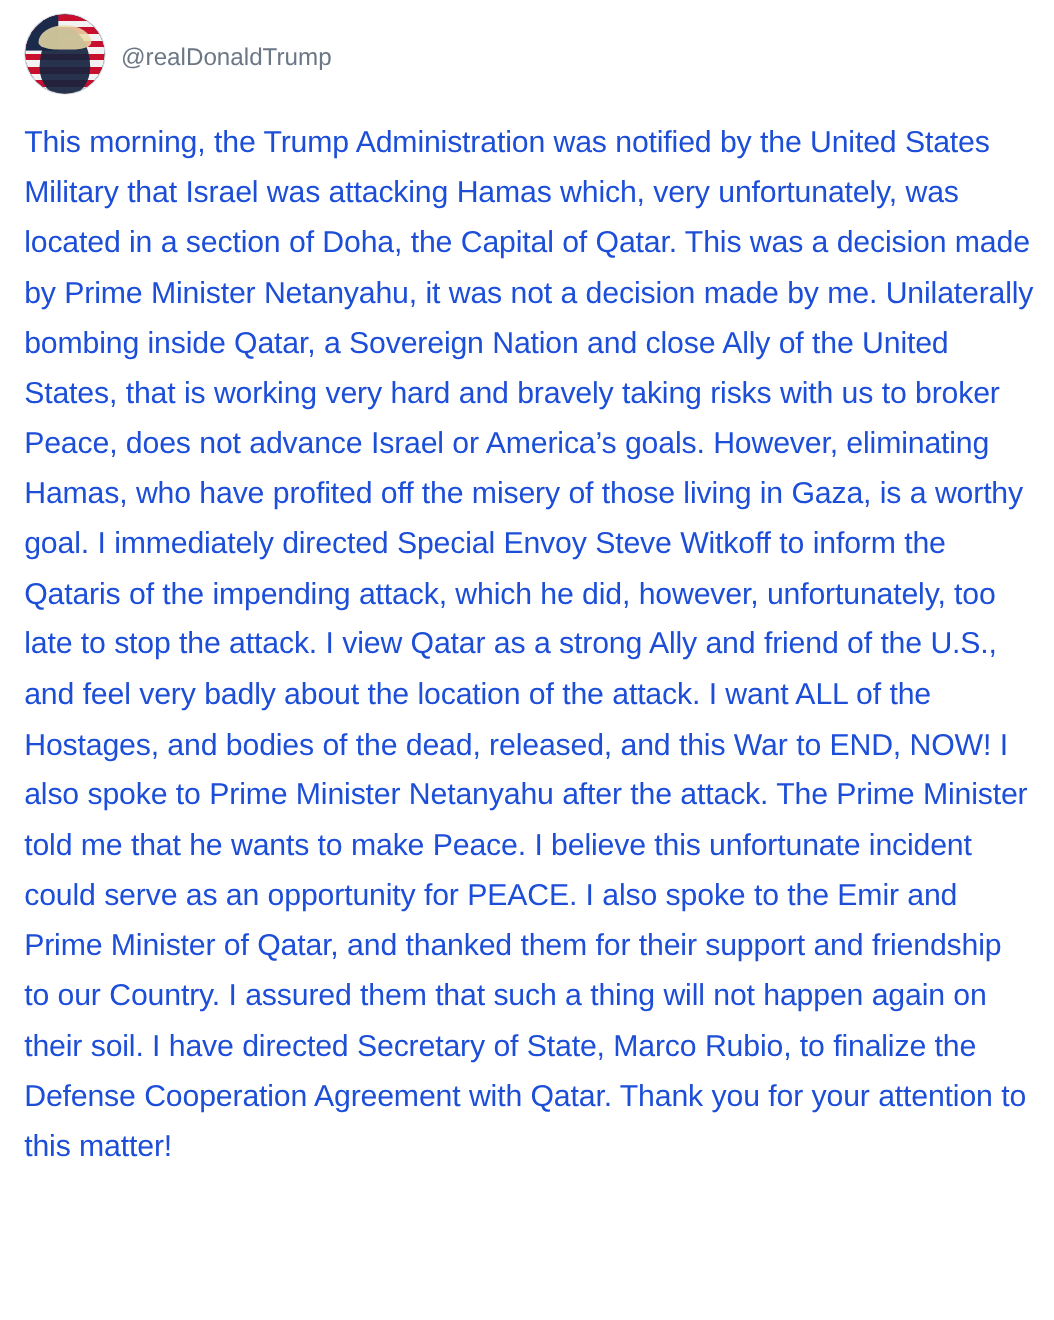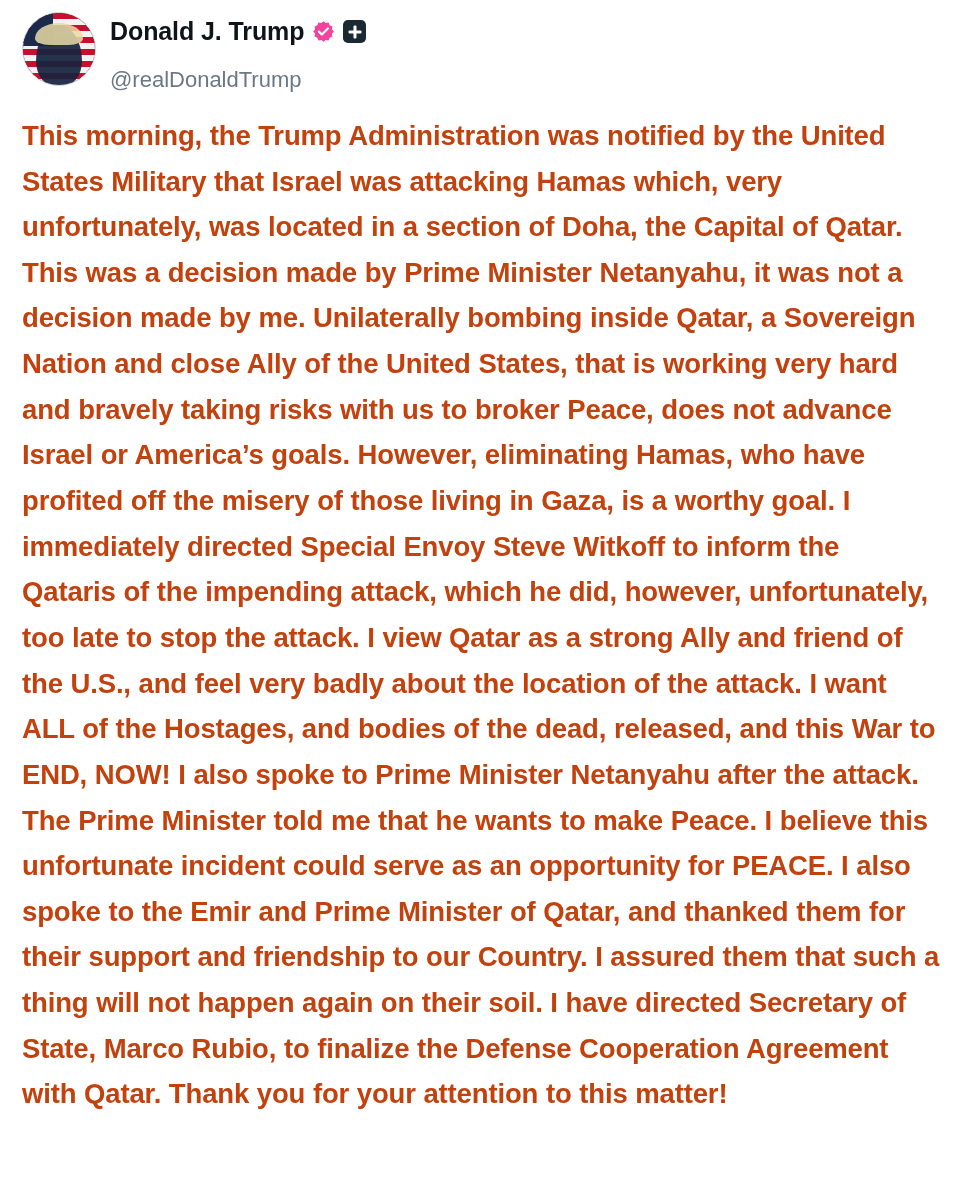--- a/index.html
+++ b/index.html
@@ -128,51 +128,41 @@
   .handle {
     font-size: 22px;
     color: #6b7785;
     margin-top: 21px;
     line-height: 1.2;
   }
   .post-body {
     margin-top: 20px;
     font-size: 27.5px;
     line-height: 1.66;
-    color: #c2410c;
+    color: #1d4ed8;
     letter-spacing: -0.15px;
     word-spacing: 0.2px;
-    font-weight: 700;
+    font-weight: 400;
   }
 </style>
 </head>
 <body>
 
 <div class="post">
 
   <div class="post-header">
 
     <div class="avatar">
       <div class="flag-stripes"></div>
       <div class="flag-canton"></div>
       <div class="silhouette"></div>
       <div class="hair"></div>
     </div>
 
     <div class="name-block">
-      <div class="name-row">
-        <span class="display-name">Donald J. Trump</span>
-
-        <svg class="verified-badge" viewBox="0 0 24 24">
-          <path d="M12 1.2l2.3 2.0 3.0-.5 1.1 2.9 2.9 1.1-.5 3.0 2.0 2.3-2.0 2.3.5 3.0-2.9 1.1-1.1 2.9-3.0-.5L12 22.8l-2.3-2.0-3.0.5-1.1-2.9-2.9-1.1.5-3.0L1.2 12l2.0-2.3-.5-3.0 2.9-1.1 1.1-2.9 3.0.5z" fill="#f5429e"></path>
-          <path d="M7.2 12.1l3.1 3.1 6.3-6.3" fill="none" stroke="#ffffff" stroke-width="2.3" stroke-linecap="round" stroke-linejoin="round"></path>
-        </svg>
-
-        <span class="plus-badge"></span>
-      </div>
 
       <div class="handle">@realDonaldTrump</div>
     </div>
   </div>
 
   <div class="post-body">This morning, the Trump Administration was notified by the United States Military that Israel was attacking Hamas which, very unfortunately, was located in a section of Doha, the Capital of Qatar. This was a decision made by Prime Minister Netanyahu, it was not a decision made by me. Unilaterally bombing inside Qatar, a Sovereign Nation and close Ally of the United States, that is working very hard and bravely taking risks with us to broker Peace, does not advance Israel or America’s goals. However, eliminating Hamas, who have profited off the misery of those living in Gaza, is a worthy goal. I immediately directed Special Envoy Steve Witkoff to inform the Qataris of the impending attack, which he did, however, unfortunately, too late to stop the attack. I view Qatar as a strong Ally and friend of the U.S., and feel very badly about the location of the attack. I want ALL of the Hostages, and bodies of the dead, released, and this War to END, NOW! I also spoke to Prime Minister Netanyahu after the attack. The Prime Minister told me that he wants to make Peace. I believe this unfortunate incident could serve as an opportunity for PEACE. I also spoke to the Emir and Prime Minister of Qatar, and thanked them for their support and friendship to our Country. I assured them that such a thing will not happen again on their soil. I have directed Secretary of State, Marco Rubio, to finalize the Defense Cooperation Agreement with Qatar. Thank you for your attention to this matter!</div>
 
 </div>
 
 </body></html>

